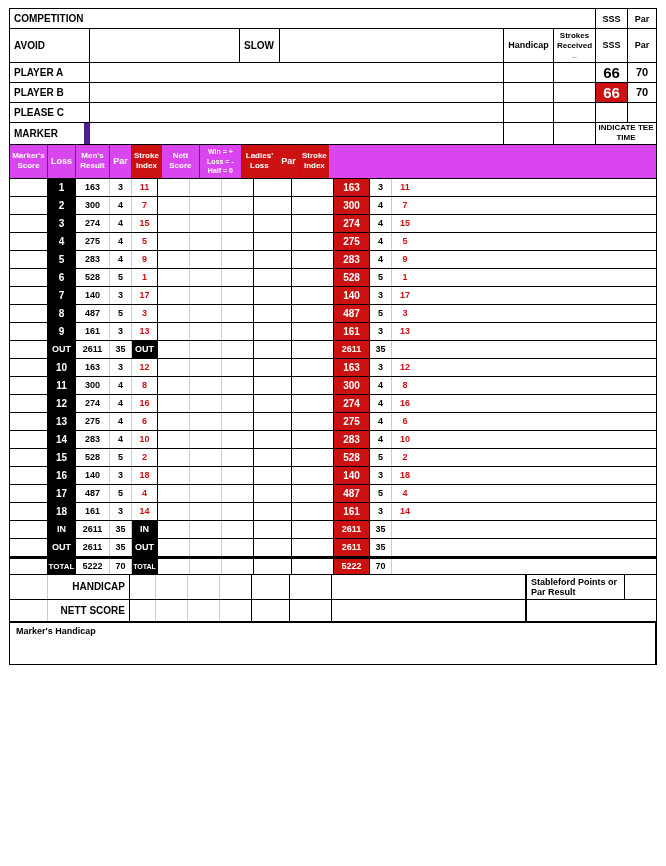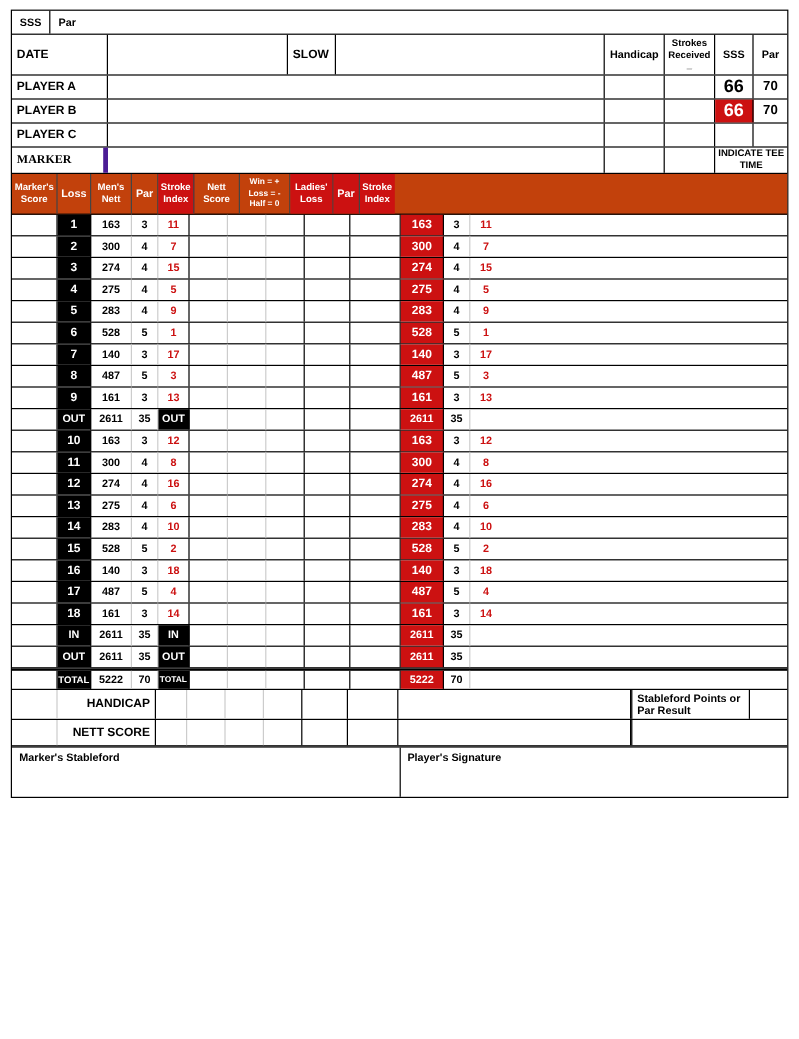--- a/index.html
+++ b/index.html
@@ -15,26 +15,27 @@
       margin: 8px auto;
       border: 1px solid #000;
     }
   </style>
 </head>
 <body>
 
 <div class="scorecard">
 
   <div style="display:flex; border-bottom:1px solid #000; min-height:20px; align-items:stretch;">
+    <div style="flex:1; padding:2px 4px; font-weight:bold; font-size:10px; border-right:1px solid #000; display:flex; align-items:center;">COMPETITION</div>
     <div style="flex:0 0 32px; text-align:center; padding:1px 2px; border-right:1px solid #000; font-weight:bold; font-size:9px; display:flex; align-items:center; justify-content:center;">SSS</div>
     <div style="flex:0 0 28px; text-align:center; padding:1px 2px; font-weight:bold; font-size:9px; display:flex; align-items:center; justify-content:center;">Par</div>
   </div>
 
   <div style="display:flex; border-bottom:1px solid #000; min-height:20px; align-items:stretch;">
-    <div style="flex:0 0 80px; padding:2px 4px; font-weight:bold; font-size:10px; border-right:1px solid #000; display:flex; align-items:center;">DATE</div>
+    <div style="flex:0 0 80px; padding:2px 4px; font-weight:bold; font-size:10px; border-right:1px solid #000; display:flex; align-items:center;">AVOID</div>
     <div style="flex:0 0 150px; border-right:1px solid #000;"></div>
     <div style="flex:0 0 40px; padding:2px 4px; font-weight:bold; font-size:10px; border-right:1px solid #000; display:flex; align-items:center;">SLOW</div>
     <div style="flex:1; border-right:1px solid #000;"></div>
     <div style="flex:0 0 50px; padding:2px 2px; font-size:9px; font-weight:bold; border-right:1px solid #000; display:flex; align-items:center; justify-content:center; text-align:center; line-height:1.2;">Handicap</div>
     <div style="flex:0 0 42px; padding:2px 2px; font-size:8px; font-weight:bold; border-right:1px solid #000; display:flex; align-items:center; justify-content:center; text-align:center; line-height:1.2;">Strokes Received _</div>
     <div style="flex:0 0 32px; text-align:center; font-size:9px; font-weight:bold; border-right:1px solid #000; display:flex; align-items:center; justify-content:center;">SSS</div>
     <div style="flex:0 0 28px; text-align:center; font-size:9px; font-weight:bold; display:flex; align-items:center; justify-content:center;">Par</div>
   </div>
 
   <div style="display:flex; border-bottom:1px solid #000; min-height:20px; align-items:stretch;">
@@ -49,40 +50,40 @@
   <div style="display:flex; border-bottom:1px solid #000; min-height:20px; align-items:stretch;">
     <div style="flex:0 0 80px; padding:2px 4px; font-weight:bold; font-size:10px; border-right:1px solid #000; display:flex; align-items:center;">PLAYER B</div>
     <div style="flex:1; border-right:1px solid #000;"></div>
     <div style="flex:0 0 50px; border-right:1px solid #000;"></div>
     <div style="flex:0 0 42px; border-right:1px solid #000;"></div>
     <div style="flex:0 0 32px; border-right:1px solid #000; display:flex; align-items:center; justify-content:center; font-weight:bold; font-size:15px; background:#cc1111; color:#fff;">66</div>
     <div style="flex:0 0 28px; display:flex; align-items:center; justify-content:center; font-size:11px; font-weight:bold;">70</div>
   </div>
 
   <div style="display:flex; border-bottom:1px solid #000; min-height:20px; align-items:stretch;">
-    <div style="flex:0 0 80px; padding:2px 4px; font-weight:bold; font-size:10px; border-right:1px solid #000; display:flex; align-items:center;">PLAYER C</div>
+    <div style="flex:0 0 80px; padding:2px 4px; font-weight:bold; font-size:10px; border-right:1px solid #000; display:flex; align-items:center;">PLEASE C</div>
     <div style="flex:1; border-right:1px solid #000;"></div>
     <div style="flex:0 0 50px; border-right:1px solid #000;"></div>
     <div style="flex:0 0 42px; border-right:1px solid #000;"></div>
     <div style="flex:0 0 32px; border-right:1px solid #000;"></div>
     <div style="flex:0 0 28px;"></div>
   </div>
 
   <div style="display:flex; border-bottom:1px solid #000; min-height:20px; align-items:stretch;">
-    <div style="flex:0 0 80px; padding:2px 4px; font-weight:bold; font-size:10px; border-right:4px solid #4c1d95; display:flex; align-items:center;font-family:Liberation Serif, serif;">MARKER</div>
+    <div style="flex:0 0 80px; padding:2px 4px; font-weight:bold; font-size:10px; border-right:6px solid #4c1d95; display:flex; align-items:center;">MARKER</div>
     <div style="flex:1; border-right:1px solid #000;"></div>
     <div style="flex:0 0 50px; border-right:1px solid #000;"></div>
     <div style="flex:0 0 42px; border-right:1px solid #000;"></div>
     <div style="flex:0 0 60px; display:flex; align-items:center; justify-content:center; font-size:8px; font-weight:bold; text-align:center; line-height:1.3;">INDICATE TEE TIME</div>
   </div>
 
-  <div style="display:flex; background:#c2410c; color:#fff; border-bottom:1px solid #000; min-height:34px; align-items:stretch;">
+  <div style="display:flex; background:#d946ef; color:#fff; border-bottom:1px solid #000; min-height:34px; align-items:stretch;">
     <div style="flex:0 0 38px; display:flex; align-items:center; justify-content:center; text-align:center; border-right:1px solid #444; font-size:8px; font-weight:bold; line-height:1.2; padding:1px 2px;">Marker's Score</div>
     <div style="flex:0 0 28px; display:flex; align-items:center; justify-content:center; text-align:center; border-right:1px solid #444; font-size:9px; font-weight:bold; padding:1px 2px;">Loss</div>
-    <div style="flex:0 0 34px; display:flex; align-items:center; justify-content:center; text-align:center; border-right:1px solid #444; font-size:8px; font-weight:bold; line-height:1.2; padding:1px 2px;">Men's Nett</div>
+    <div style="flex:0 0 34px; display:flex; align-items:center; justify-content:center; text-align:center; border-right:1px solid #444; font-size:8px; font-weight:bold; line-height:1.2; padding:1px 2px;">Men's Result</div>
     <div style="flex:0 0 22px; display:flex; align-items:center; justify-content:center; text-align:center; border-right:1px solid #444; font-size:9px; font-weight:bold; padding:1px 2px;">Par</div>
     <div style="flex:0 0 26px; display:flex; align-items:center; justify-content:center; text-align:center; border-right:1px solid #444; font-size:8px; font-weight:bold; line-height:1.2; padding:1px 2px; background:#cc1111;">Stroke Index</div>
     <div style="flex:0 0 38px; display:flex; align-items:center; justify-content:center; text-align:center; border-right:1px solid #444; font-size:8px; font-weight:bold; line-height:1.2; padding:1px 2px;">Nett Score</div>
     <div style="flex:0 0 42px; display:flex; align-items:center; justify-content:center; text-align:center; border-right:1px solid #444; font-size:7px; font-weight:bold; line-height:1.3; padding:1px 2px;">Win = + Loss = - Half = 0</div>
     <div style="flex:0 0 36px; display:flex; align-items:center; justify-content:center; text-align:center; border-right:1px solid #444; font-size:8px; font-weight:bold; line-height:1.2; padding:1px 2px; background:#cc1111;">Ladies' Loss</div>
     <div style="flex:0 0 22px; display:flex; align-items:center; justify-content:center; text-align:center; border-right:1px solid #444; font-size:9px; font-weight:bold; padding:1px 2px; background:#cc1111;">Par</div>
     <div style="flex:0 0 26px; display:flex; align-items:center; justify-content:center; text-align:center; font-size:8px; font-weight:bold; line-height:1.2; padding:1px 2px; background:#cc1111;">Stroke Index</div>
   </div>
 
   <div id="front-nine">
@@ -455,17 +456,16 @@
     <div style="flex:0 0 32px; border-right:1px solid #ccc;"></div>
     <div style="flex:0 0 32px; border-right:1px solid #ccc;"></div>
     <div style="flex:0 0 32px; border-right:1px solid #000;"></div>
     <div style="flex:0 0 38px; border-right:1px solid #000;"></div>
     <div style="flex:0 0 42px; border-right:1px solid #000;"></div>
     <div style="flex:1; border-right:1px solid #000;"></div>
     <div style="flex:0 0 130px; border-left:1px solid #000;"></div>
   </div>
 
   <div style="display:flex; min-height:42px; align-items:stretch; border-top:1px solid #000;">
-    <div style="flex:1; padding:3px 6px; border-right:1px solid #000; font-size:9px; font-weight:bold;">Marker's Stableford</div>
-    <div style="flex:1; padding:3px 6px; font-size:9px; font-weight:bold;">Player's Signature</div>
+    <div style="flex:1; padding:3px 6px; border-right:1px solid #000; font-size:9px; font-weight:bold;">Marker's Handicap</div>
   </div>
 
 </div>
 
 </body></html>

